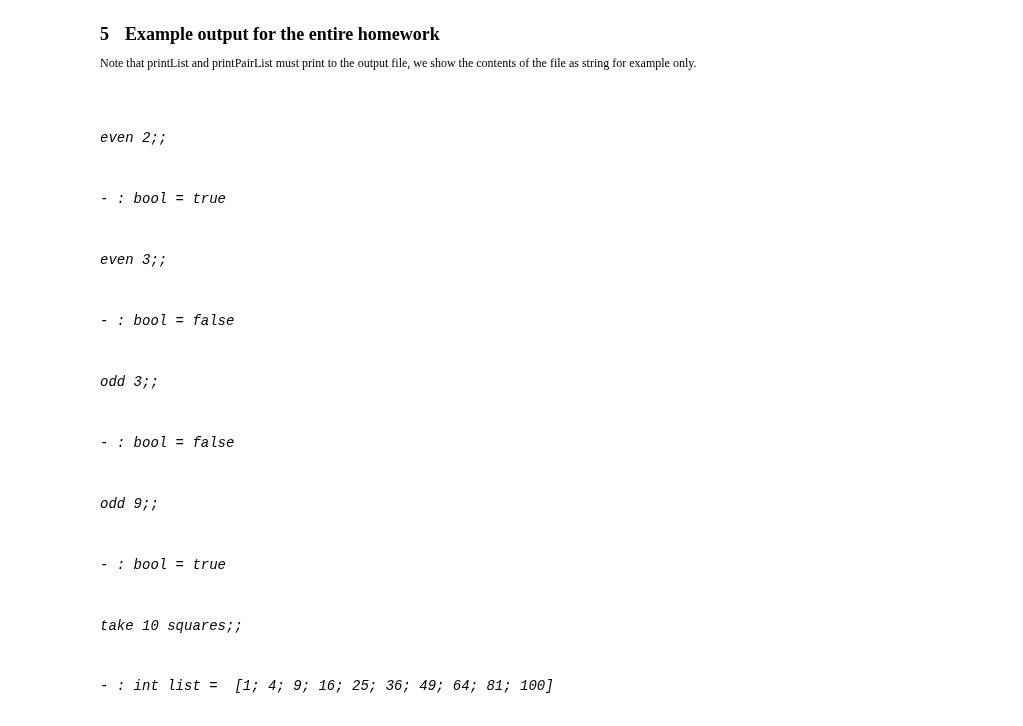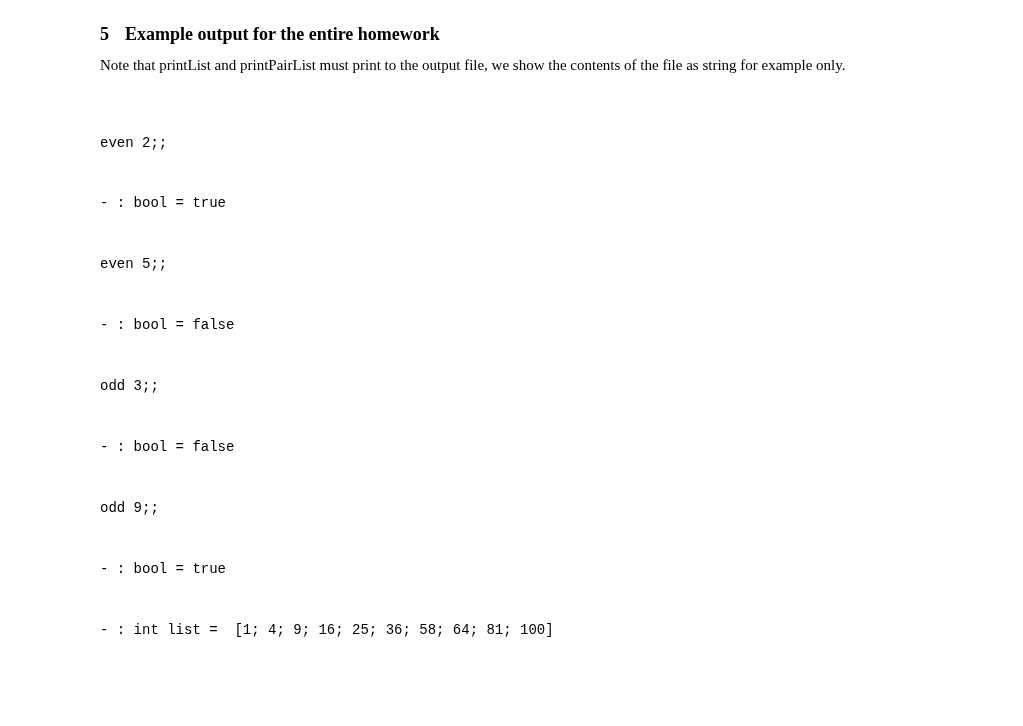--- a/index.html
+++ b/index.html
@@ -19,52 +19,54 @@
     .section-heading {
       font-weight: bold;
       font-size: 18px;
       margin-bottom: 10px;
     }
     .section-number {
       display: inline-block;
       margin-right: 16px;
     }
     .intro-text {
-      font-size: 15px;
+      font-size: 12px;
       line-height: 1.4;
       margin-bottom: 16px;
     }
     .code-block {
       font-family: "Courier New", Courier, monospace;
       font-size: 14px;
       line-height: 1.45;
       white-space: pre;
     }
     .code-line {
       display: block;
+      font-style: italic;
     }
   </style>
 </head>
 <body>
 
 <div class="page">
   <div class="section-heading">
     <span class="section-number">5</span><span>Example output for the entire homework</span>
   </div>
   <div class="intro-text">Note that printList and printPairList must print to the output file, we show the contents of the file as string for example only.</div>
   <div class="code-block">
     <span class="code-line">even 2;;</span>
     <span class="code-line">- : bool = true</span>
-    <span class="code-line">even 5;;</span>
+    <span class="code-line">even 3;;</span>
     <span class="code-line">- : bool = false</span>
     <span class="code-line">odd 3;;</span>
     <span class="code-line">- : bool = false</span>
     <span class="code-line">odd 9;;</span>
     <span class="code-line">- : bool = true</span>
-    <span class="code-line">- : int list =  [1; 4; 9; 16; 25; 36; 58; 64; 81; 100]</span>
+    <span class="code-line">take 10 squares;;</span>
+    <span class="code-line">- : int list =  [1; 4; 9; 16; 25; 36; 49; 64; 81; 100]</span>
     
     
     
     
     
     
     
     
     
     

